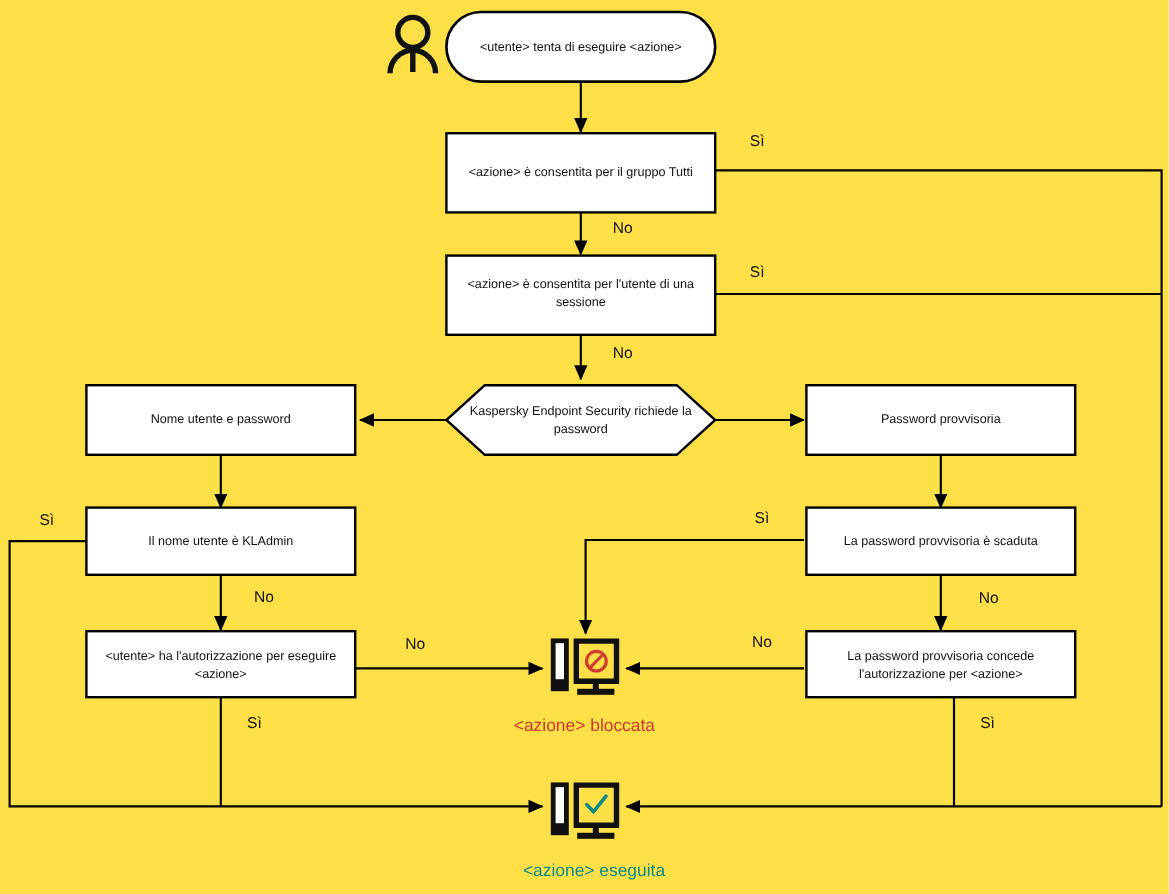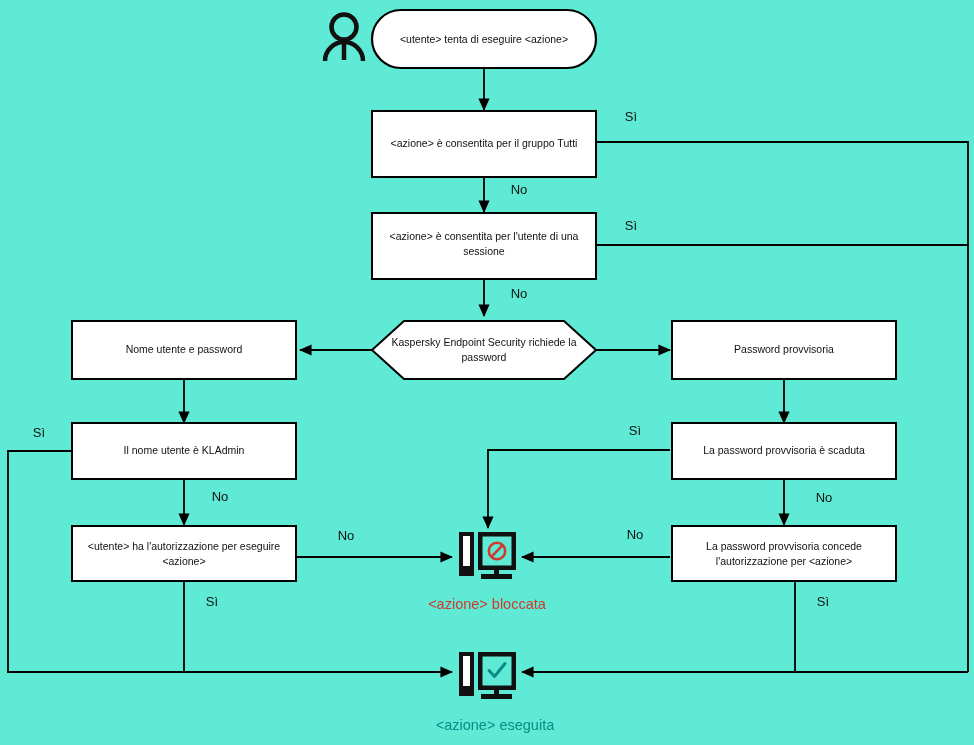--- a/index.html
+++ b/index.html
@@ -8,21 +8,21 @@
     padding: 0;
     background: #ffffff;
   }
   body {
     font-family: "Liberation Sans", sans-serif;
   }
   #diagram-root {
     position: relative;
     width: 974px;
     height: 745px;
-    background: #5eead4;
+    background: #fde047;
     overflow: hidden;
   }
   #flow-svg {
     position: absolute;
     top: 0;
     left: 0;
     width: 974px;
     height: 745px;
   }
   .node-text {

